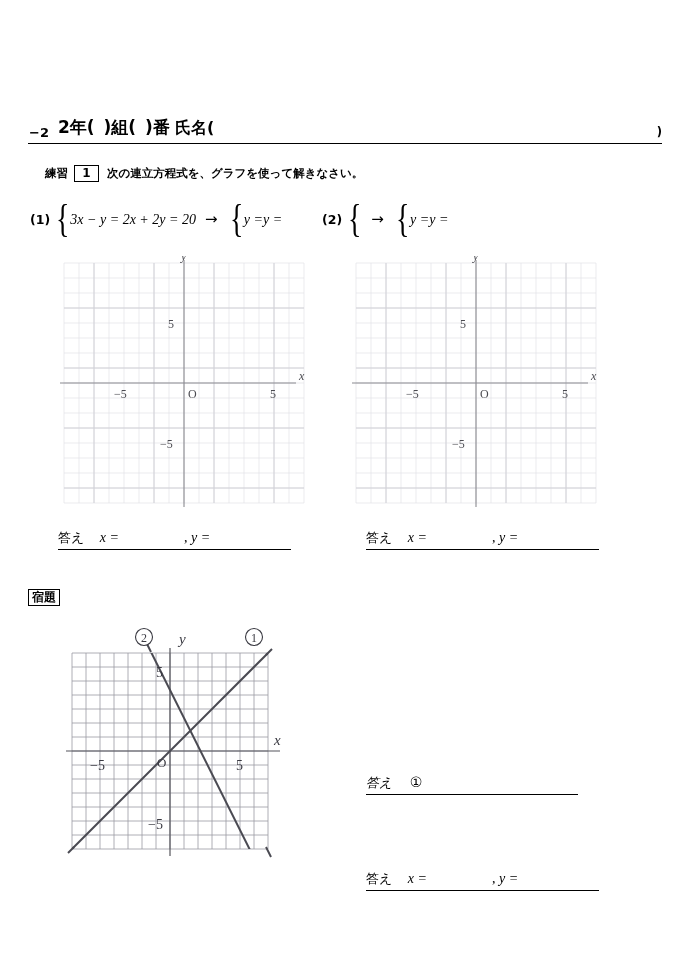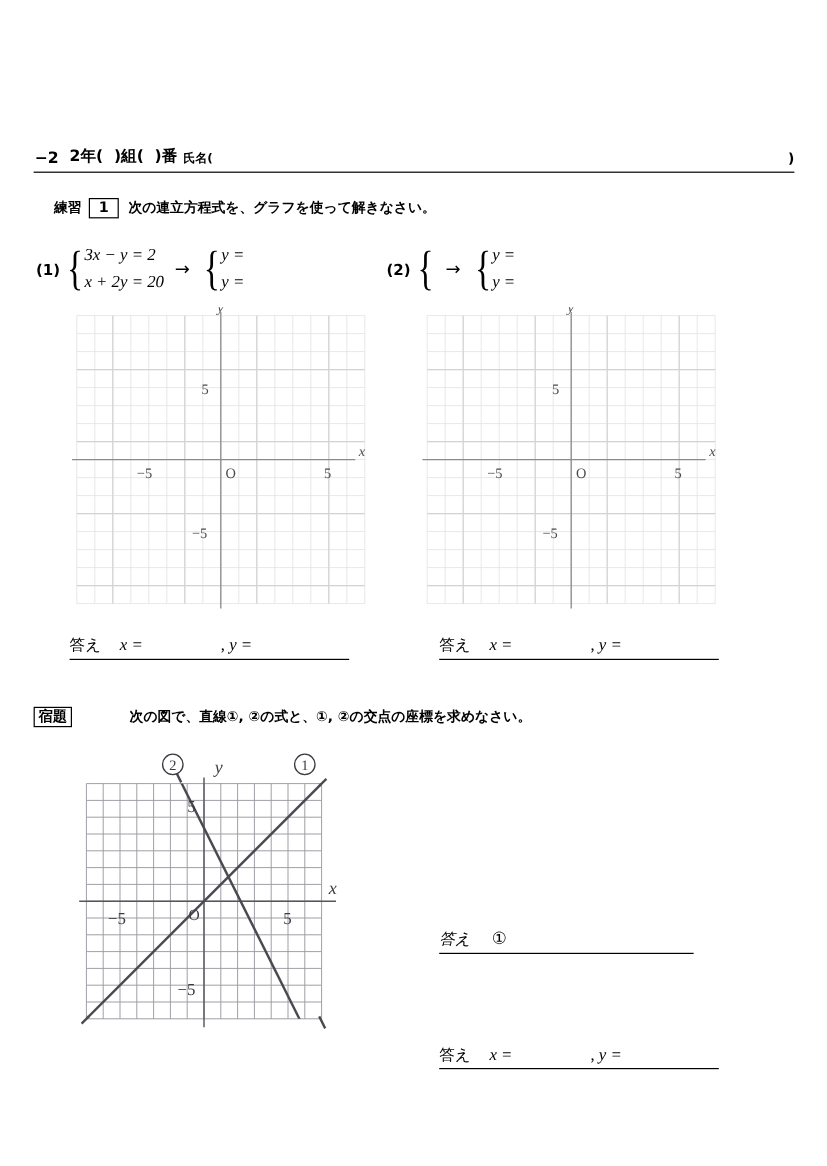--- a/index.html
+++ b/index.html
@@ -43,28 +43,28 @@
   .title-sub {
     font-family: "DejaVu Sans", sans-serif;
     font-weight: bold;
     font-size: 13px;
     margin-left: 1px;
     padding-bottom: 1px;
   }
   .title-fields {
     font-family: "DejaVu Sans", sans-serif;
     font-weight: bold;
-    font-size: 13px;
+    font-size: 17px;
     margin-left: 9px;
     padding-bottom: 2px;
   }
   .title-name {
     font-family: "DejaVu Sans", sans-serif;
     font-weight: bold;
-    font-size: 10px;
+    font-size: 16px;
     margin-left: 5px;
     padding-bottom: 2px;
   }
   .title-paren-close {
     font-family: "DejaVu Sans", sans-serif;
     font-weight: bold;
     font-size: 11.5px;
     position: absolute;
     right: 0;
     bottom: 2px;
@@ -120,21 +120,21 @@
     font-size: 40px;
     line-height: 0.82;
     font-family: "Liberation Serif", serif;
     font-weight: 300;
     transform: scaleX(0.7);
     display: inline-block;
     margin-right: -2px;
   }
   .eqs {
     display: inline-flex;
-    flex-direction: column;
+    flex-direction: row;
     justify-content: center;
     font-family: "Liberation Serif", serif;
     font-size: 14px;
     line-height: 1.55;
   }
   .eqs span { display: block; }
   .mvar { font-style: italic; }
   .arrow {
     font-family: "DejaVu Sans", sans-serif;
     font-size: 15px;
@@ -357,21 +357,20 @@
   <div class="ansline" style="left:366px; top:529px; width:233px;">
     <span class="jp">答え</span>
     <span class="sp-x">x =</span>
     <span class="gap-md"></span>
     <span>,</span>
     <span class="sp-y">y =</span>
   </div>
 
   <div class="sec-head" style="left:28px; top:589px;gap:40px;">
     <span class="sec-box">宿題</span>
-    <span class="sec-text">次の図で、直線①, ②の式と、①, ②の交点の座標を求めなさい。</span>
   </div>
 
   <div class="graph" style="left:52px; top:624px;">
     <svg width="245" height="250" viewBox="0 0 245 250">
       <defs>
         <clipPath id="hwclip">
             <rect x="20" y="29" width="196" height="196"></rect>
           </clipPath>
       </defs>
       <g stroke="#9b9ba2" stroke-width="0.8">

